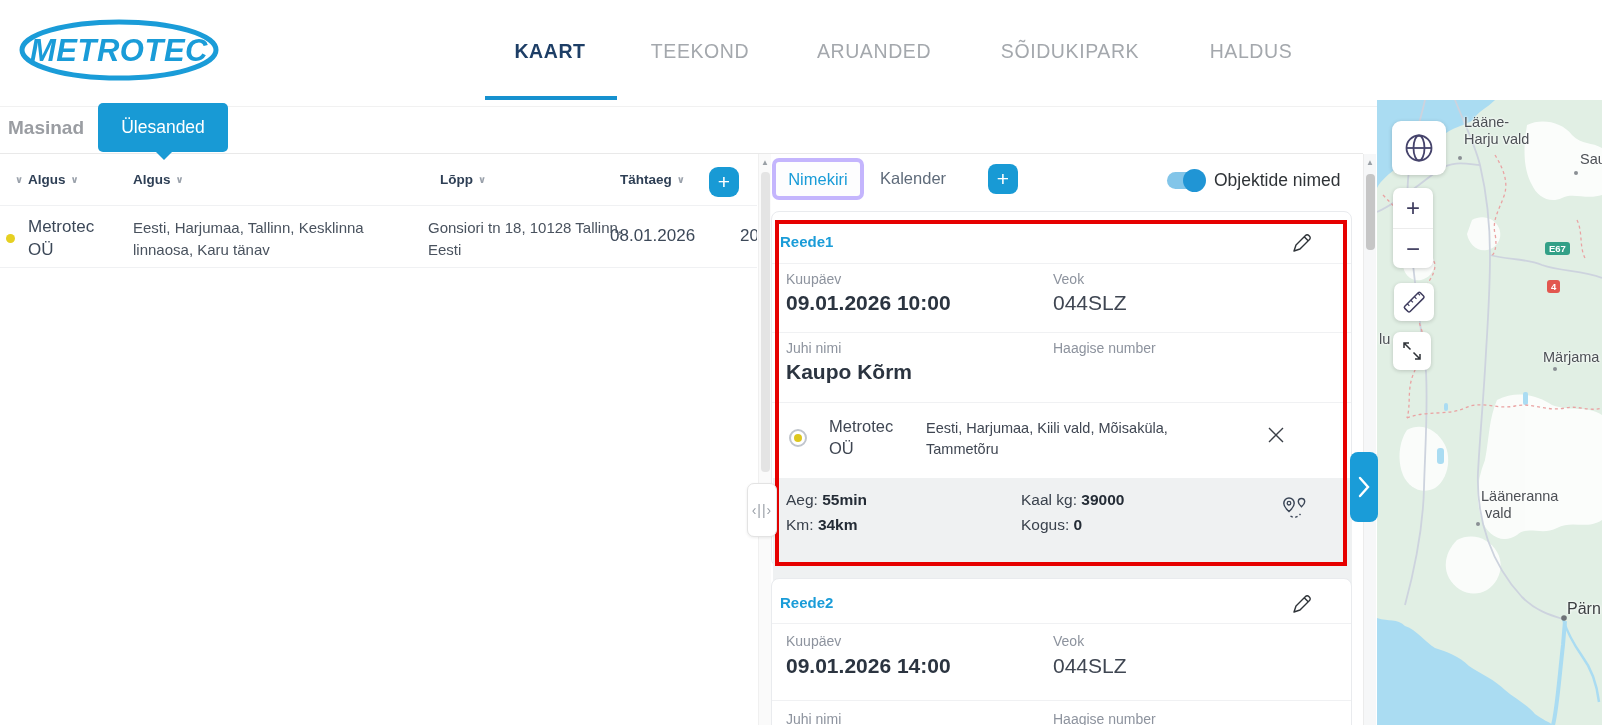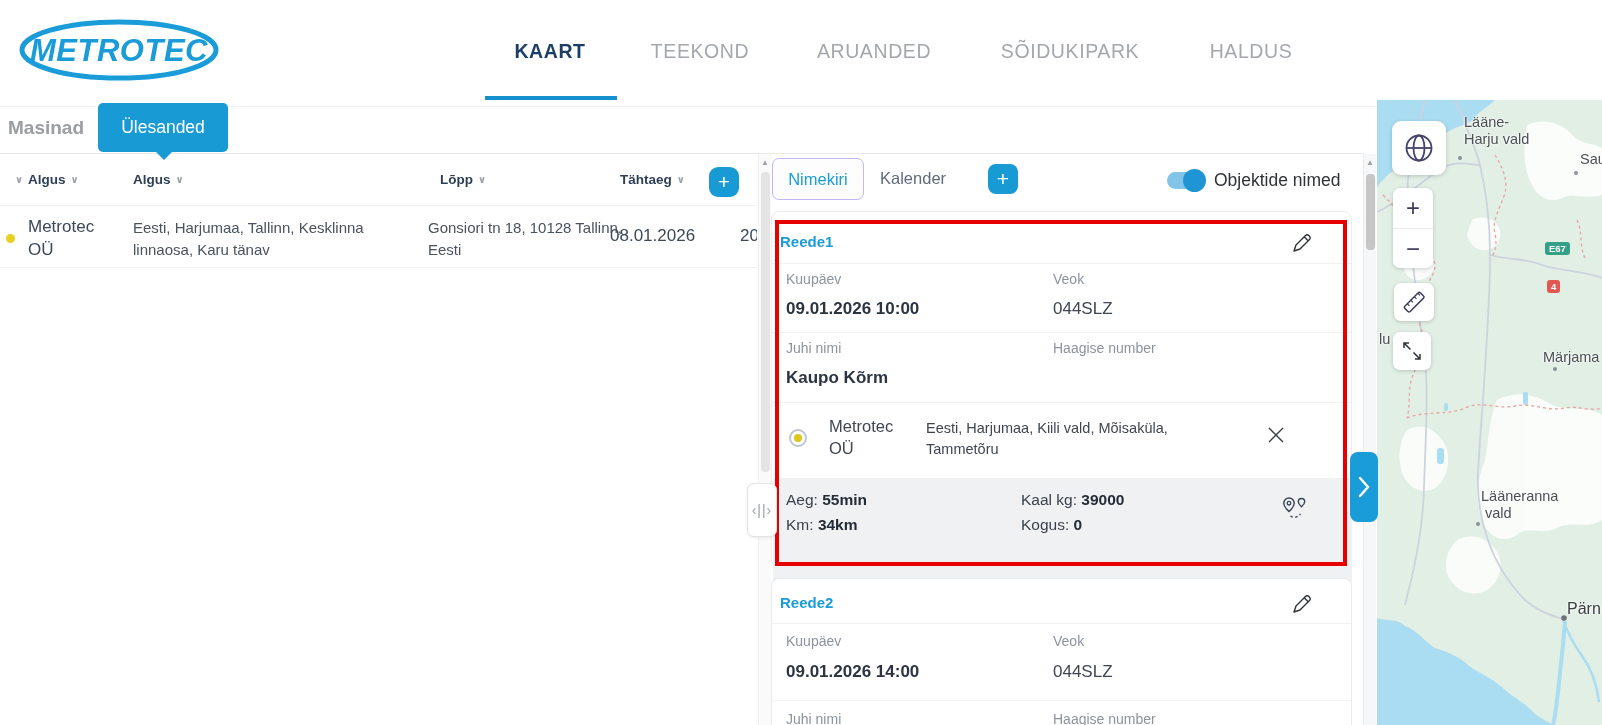--- a/index.html
+++ b/index.html
@@ -40,38 +40,38 @@
   .vscroll .thumb { position:absolute; left:2px; width:9px; border-radius:4px; }
   #scroll-left { left:758px; }
   #scroll-left .thumb { top:18px; height:300px; background:#e4e4e4; }
   #scroll-mid { left:1363px; width:13px; background:#f6f7f8; border-left:1px solid #ececec; }
   #scroll-mid .thumb { top:20px; height:76px; background:#c6c6c6; }
   #split-handle { position:absolute; left:747px; top:483px; width:30px; height:54px; background:#fff;
     border:1px solid #e3e3e3; border-radius:7px; box-shadow:0 1px 3px rgba(0,0,0,.08); z-index:5;
     display:flex; align-items:center; justify-content:center; color:#9aa0a8; font-size:14px; cursor:col-resize; letter-spacing:1px; }
   
   #tab-nimekiri { position:absolute; left:772px; top:158px; width:92px; height:42px; background:#fdfdfe;
-    border:1px solid #c4b5fd; border-radius:7px; color:#1a9cd8; font-size:16.5px;
+    border:4px solid #c4b5fd; border-radius:7px; color:#1a9cd8; font-size:16.5px;
     display:flex; align-items:center; justify-content:center; cursor:pointer; }
   #tab-kalender { position:absolute; left:880px; top:169px; font-size:16.5px; color:#5f6b7a; cursor:pointer; }
   #task-add-btn { position:absolute; left:988px; top:164px; width:30px; height:30px; border-radius:8px;
     background:#189ad5; color:#fff; font-size:21px; display:flex; align-items:center; justify-content:center; cursor:pointer; }
   #toggle { position:absolute; left:1167px; top:172px; width:37px; height:17px; border-radius:9px; background:#82c5e9; cursor:pointer; }
   #toggle-knob { position:absolute; left:16px; top:-3px; width:23px; height:23px; border-radius:50%; background:#2095d5; }
   #toggle-label { position:absolute; left:1214px; top:170px; font-size:17.5px; color:#2f3337; }
   .card { position:absolute; left:771px; width:581px; background:#fff; border:1px solid #e9ebee; border-radius:8px; }
   #card1 { top:211px; height:356px; }
   #card2 { top:578px; height:200px; }
   #red-highlight { position:absolute; left:775px; top:220px; width:572px; height:346px;
     border:4px solid #e60000; z-index:3; pointer-events:none; }
   .card-title { position:absolute; left:8px; font-size:15px; font-weight:700; color:#1a9cd8; }
   .pencil-btn { position:absolute; right:38px; cursor:pointer; }
   .card-divider { position:absolute; left:0; width:100%; height:1px; background:#f0f1f3; }
   .fld-label { position:absolute; font-size:14px; color:#8d939e; }
-  .fld-value { position:absolute; font-size:17px; color:#2b3440; font-weight:700;margin-top:8px; }
+  .fld-value { position:absolute; font-size:21px; color:#2b3440; font-weight:700; }
   .fld-value.plain { font-weight:400; color:#3f4652; }
   .col-l { left:14px; } .col-r { left:281px; }
   
   #stop-radio { position:absolute; left:17px; top:217px; width:18px; height:18px; border:2px solid #c0c5cc;
     border-radius:50%; background:#fff; cursor:pointer; }
   #stop-radio-dot { position:absolute; left:3px; top:3px; width:8px; height:8px; border-radius:50%; background:#ddc71e; }
   #stop-client { position:absolute; left:57px; top:203px; width:86px; font-size:16.5px; color:#3f4652; line-height:22px; }
   #stop-address { position:absolute; left:154px; top:206px; width:290px; font-size:14.5px; color:#3f4652; line-height:21px; }
   #stop-close { position:absolute; left:494px; top:213px; width:20px; height:20px; cursor:pointer; }
   

